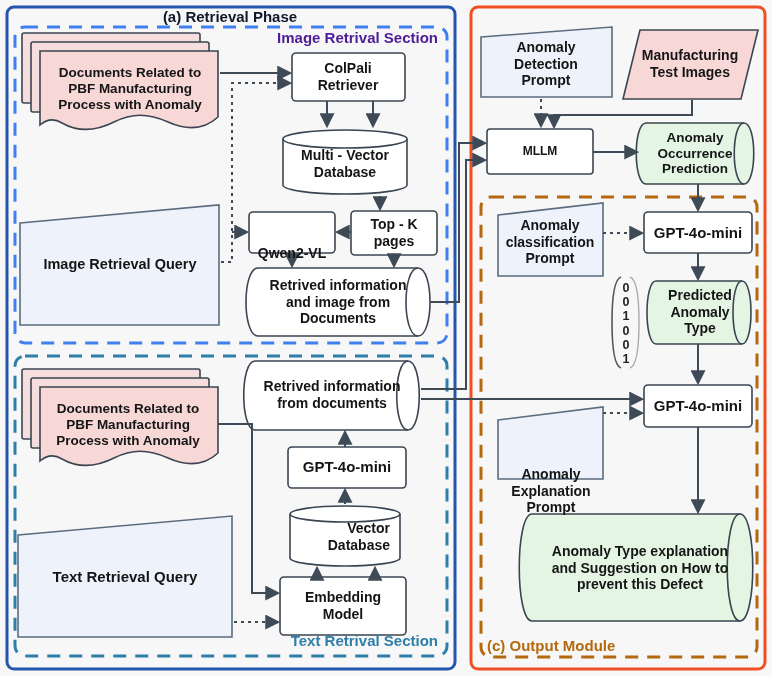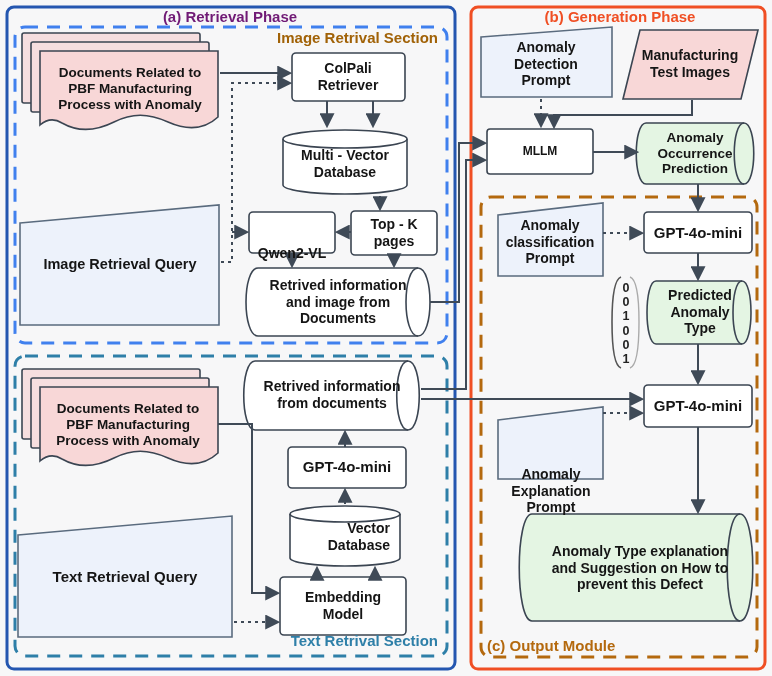--- a/index.html
+++ b/index.html
@@ -131,24 +131,23 @@
     <path d="M593,152 L637,152" marker-end="url(#ah)"></path>
     <path d="M698,184 L698,210" marker-end="url(#ah)"></path>
     <path d="M603,233 L642,233" stroke-dasharray="3 4" marker-end="url(#ah)"></path>
     <path d="M698,253 L698,279" marker-end="url(#ah)"></path>
     <path d="M698,344 L698,383" marker-end="url(#ah)"></path>
     <path d="M603,413 L642,413" stroke-dasharray="3 4" marker-end="url(#ah)"></path>
     <path d="M698,427 L698,512" marker-end="url(#ah)"></path>
   </g>
 </svg>
 
-<div class="sec" style="left:80px;top:8px;width:300px;text-align:center;color:#701a75;">(a) Retrieval Phase</div>
-<div class="sec" style="left:240px;top:29px;width:198px;text-align:right;color:#a16207;">Image Retrival Section</div>
+<div class="sec" style="left:80px;top:8px;width:300px;text-align:center;color:#0f172a;">(a) Retrieval Phase</div>
+<div class="sec" style="left:240px;top:29px;width:198px;text-align:right;color:#4c1d95;">Image Retrival Section</div>
 <div class="sec" style="left:228px;top:632px;width:210px;text-align:right;color:#2e7fa8;">Text Retrival Section</div>
-<div class="sec" style="left:490px;top:8px;width:260px;text-align:center;color:#f04f24;">(b) Generation Phase</div>
 <div class="sec" style="left:487px;top:637px;width:200px;text-align:left;color:#b4690e;">(c) Output Module</div>
 
 <div class="lbl" style="left:47px;top:58px;width:166px;height:62px;font-size:13.5px;">Documents Related to PBF Manufacturing Process with Anomaly</div>
 <div class="lbl" style="left:298px;top:58px;width:100px;height:38px;font-size:14px;">ColPali Retriever</div>
 <div class="lbl" style="left:288px;top:143px;width:114px;height:42px;font-size:14px;">Multi - Vector Database</div>
 <div class="lbl" style="left:251px;top:219px;width:82px;height:27px;font-size:14px;margin-top:21px;">Qwen2-VL</div>
 <div class="lbl" style="left:359px;top:214px;width:70px;height:38px;font-size:14px;">Top - K pages</div>
 <div class="lbl" style="left:268px;top:274px;width:140px;height:56px;font-size:14px;">Retrived information and image from Documents</div>
 <div class="lbl" style="left:30px;top:250px;width:180px;height:30px;font-size:14.5px;">Image Retrieval Query</div>
 

